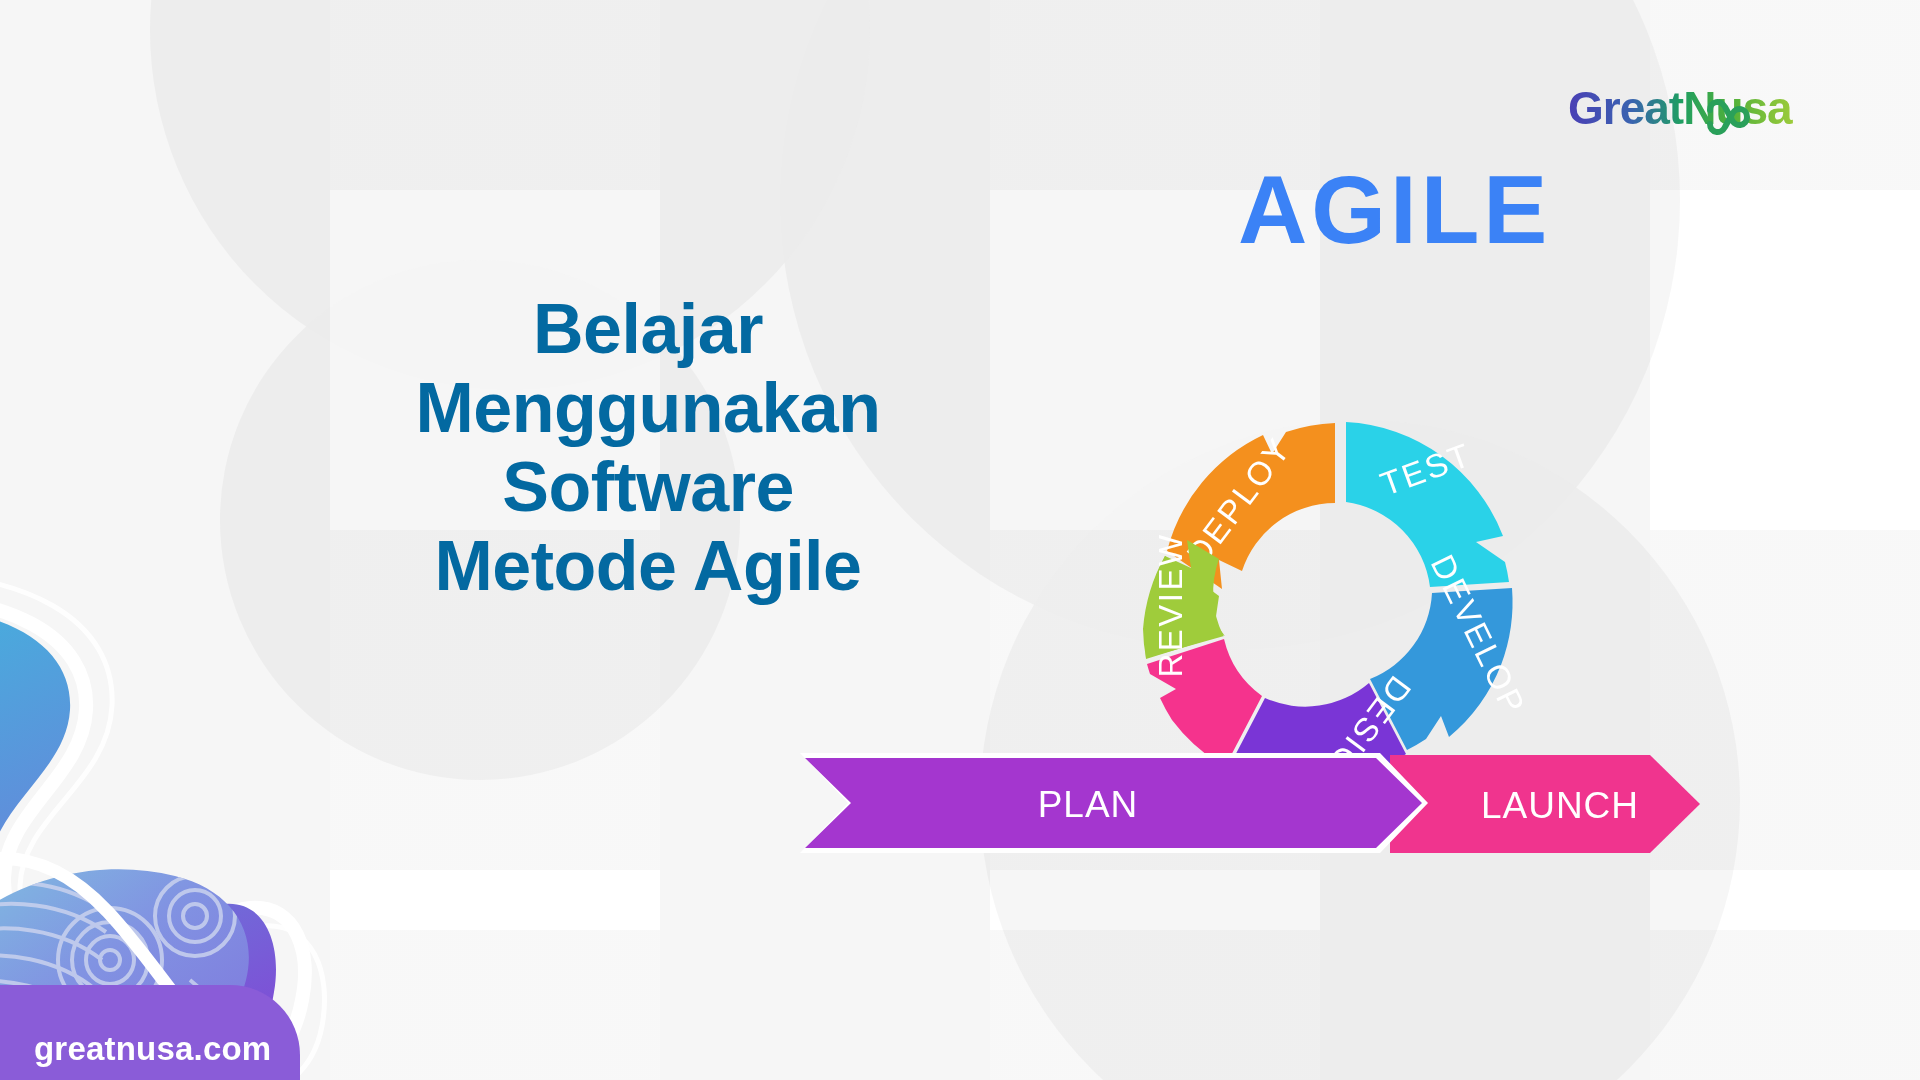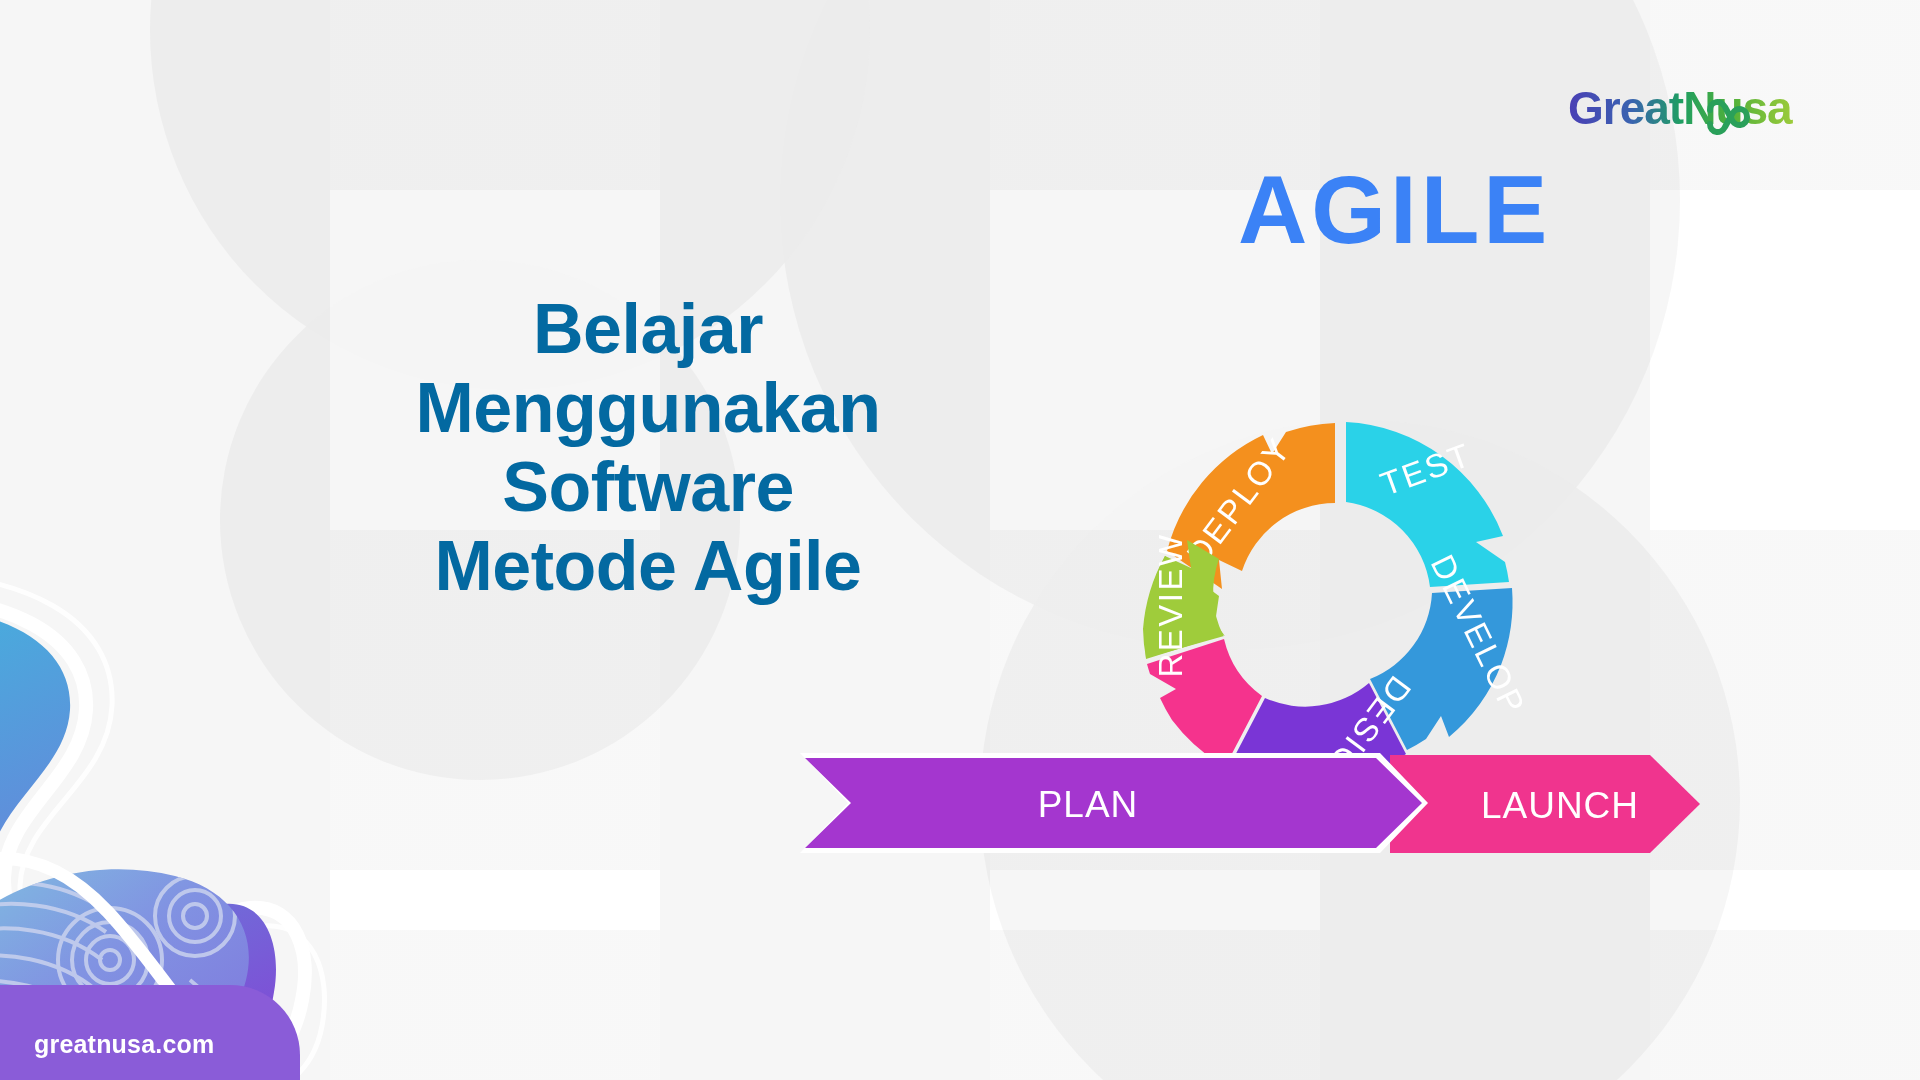--- a/index.html
+++ b/index.html
@@ -42,21 +42,21 @@
   .url-pill{
     position:absolute; left:-60px; top:985px;
     width:360px; height:110px;
     background:#8a5cd8;
     border-radius:0 70px 0 0;
     z-index:12;
   }
   .url-text{
     position:absolute; left:34px; top:1030px;
     z-index:14;
-    color:#ffffff; font-size:25px; font-weight:bold;
+    color:#ffffff; font-size:33px; font-weight:bold;
     letter-spacing:.2px;
     font-family:"Liberation Sans", sans-serif;
   }
 
   
   .headline{
     position:absolute; left:268px; top:290px;
     width:760px;
     z-index:8;
     color:#0369a1;

